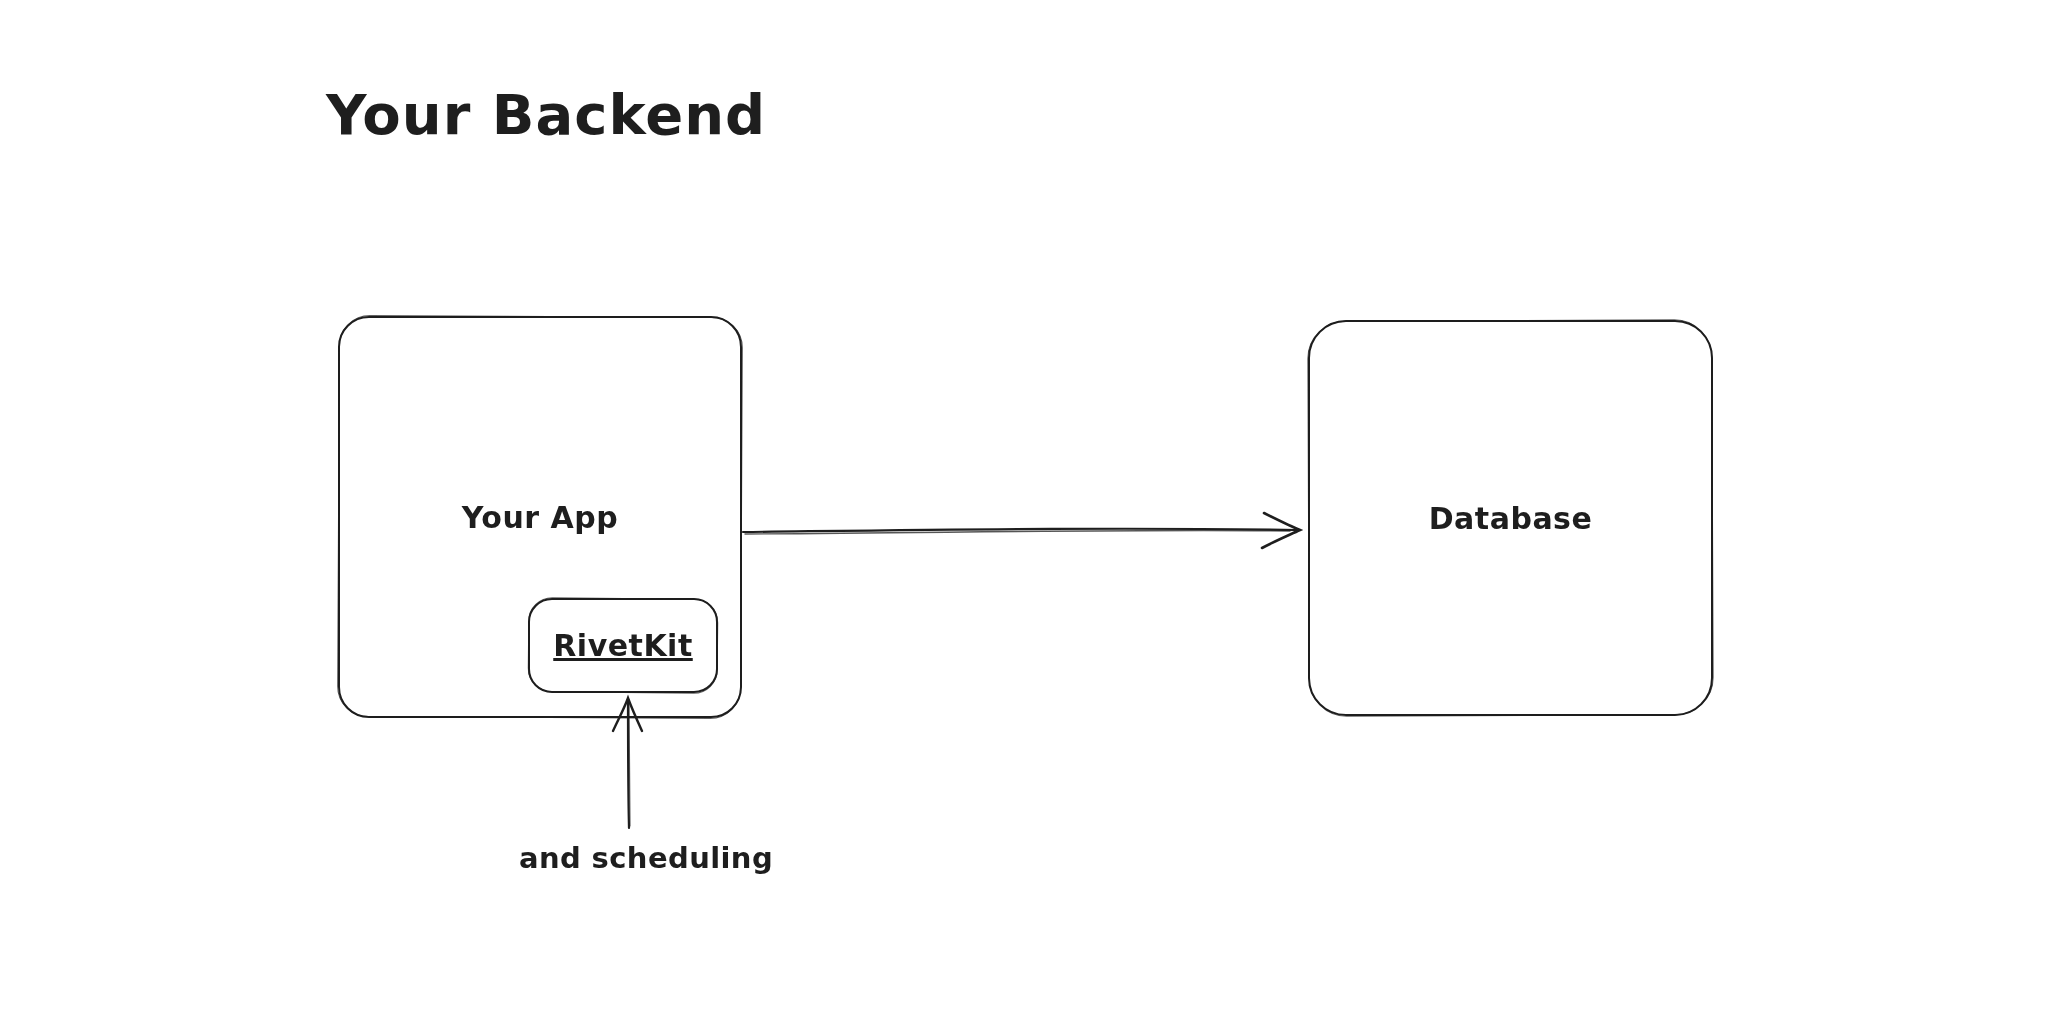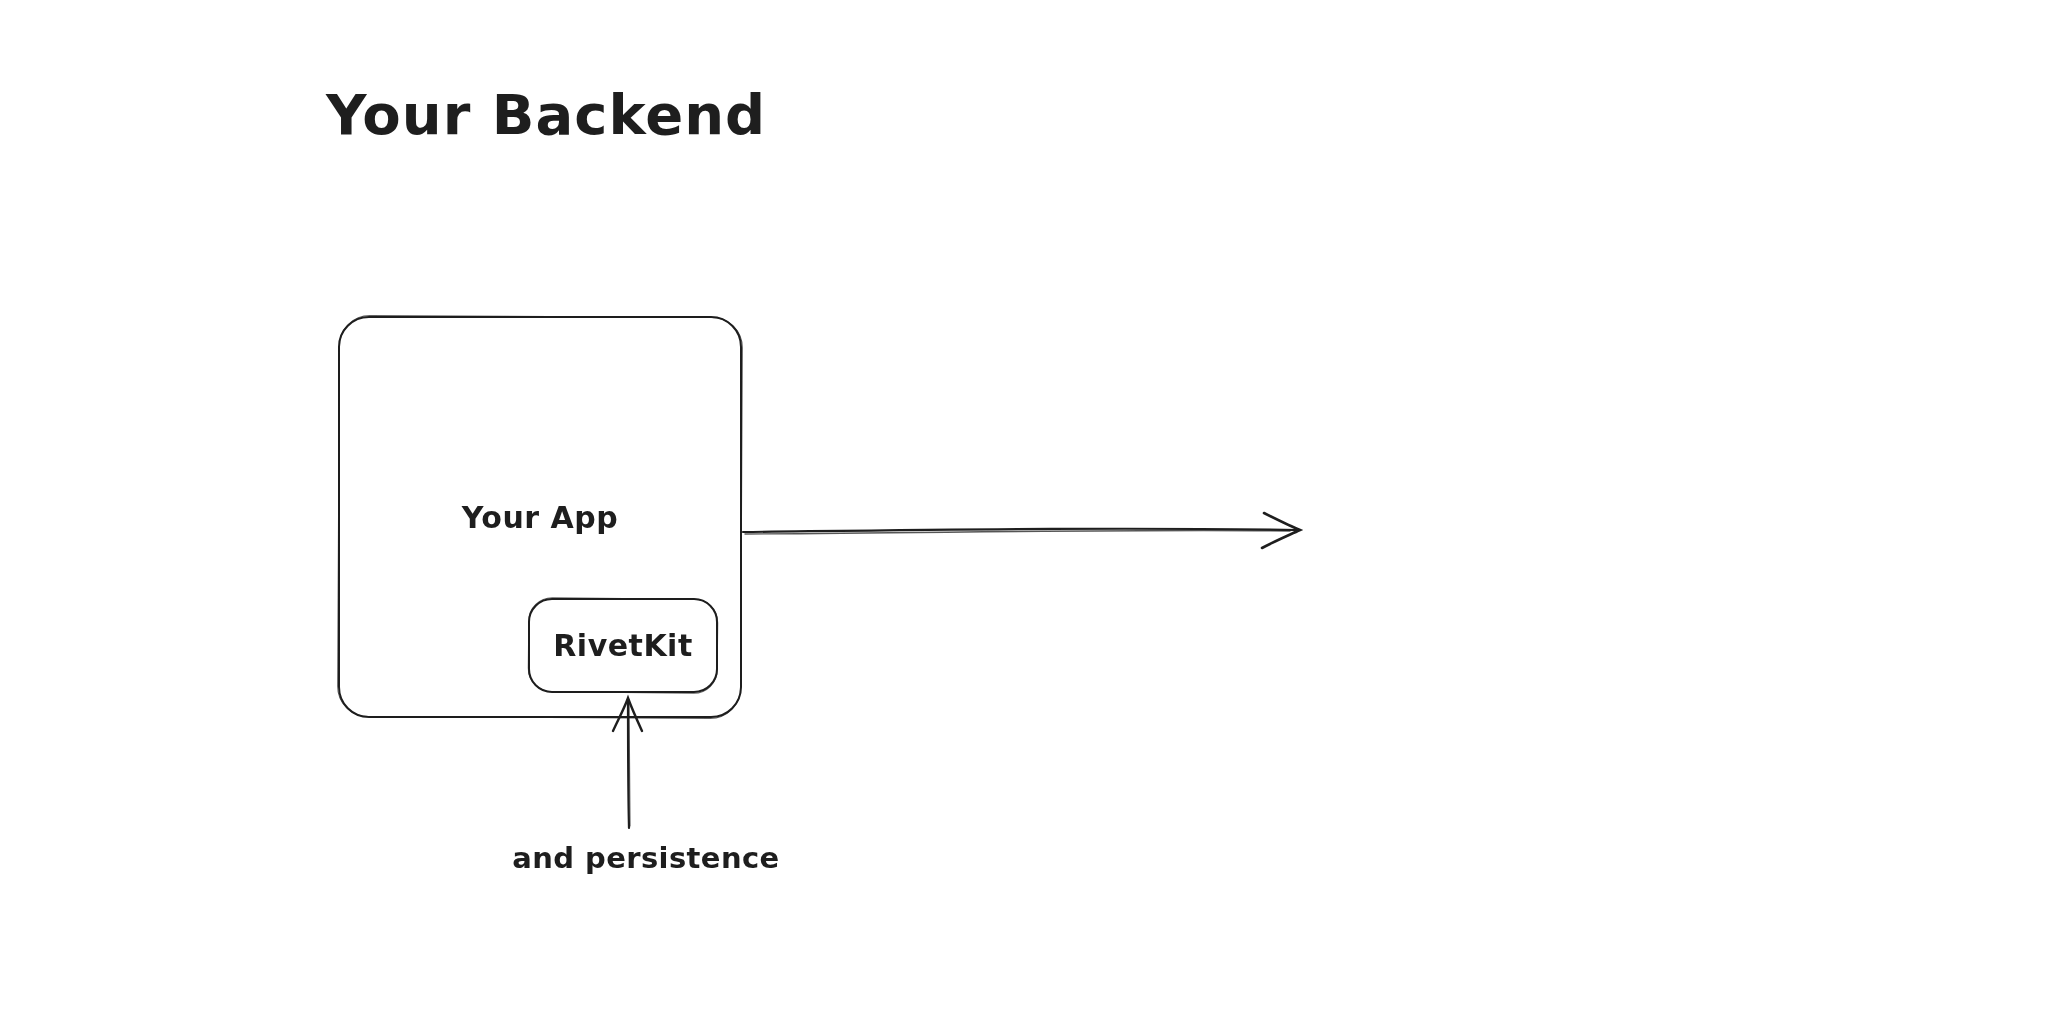--- a/index.html
+++ b/index.html
@@ -44,21 +44,21 @@
   .box::before {
     content: "";
     position: absolute;
     inset: -2px;
     border: 1.5px solid rgba(30, 30, 30, 0.7);
     border-radius: inherit;
     transform: rotate(0.3deg);
     pointer-events: none;
   }
   .app-box   { left: 298px; top: 316px; width: 404px; height: 402px; border-radius: 31px; }
-  .rivet-box { left: 488px; top: 598px; width: 190px; height: 95px; border-radius: 24px; }
+  .rivet-box { left: 488px; top: 598px; width: 190px; height: 95px; border-radius: 24px; text-decoration: underline; }
   .rivet-box::before { transform: rotate(0.6deg); }
   .db-box    { left: 1268px; top: 320px; width: 405px; height: 396px; }
   .db-box::before { transform: rotate(-0.25deg); }
 
   .box-label {
     font-size: 30px;
     font-weight: bold;
     letter-spacing: 0.5px;
     white-space: nowrap;
     color: #1e1e1e;
@@ -98,33 +98,36 @@
 
 
   <div class="box app-box">
     <span class="box-label">Your App</span>
   </div>
 
   <div class="box rivet-box">
     <span class="box-label">RivetKit</span>
   </div>
 
+  <div class="box db-box">
+    <span class="box-label">Database</span>
+  </div>
 
   <svg class="arrows" viewBox="0 0 2048 1024" xmlns="http://www.w3.org/2000/svg" fill="none" stroke="#1e1e1e" stroke-width="2.2" stroke-linecap="round">
 
     <g>
       <path d="M703 532 C 880 530, 1070 527, 1258 530"></path>
       <path d="M705 534 C 900 533, 1090 529, 1250 531" stroke-width="1.4" opacity="0.75"></path>
       <path d="M1224 513 C 1238 520, 1250 526, 1260 530 C 1247 536, 1233 542, 1222 548" stroke-width="2.6"></path>
     </g>
 
     <g>
       <path d="M589 828 C 588 790, 588 744, 588 699"></path>
       <path d="M590 826 C 590 788, 589 746, 589 701" stroke-width="1.2" opacity="0.7"></path>
       <path d="M573 731 C 578 720, 584 709, 588 698 C 592 709, 597 720, 602 731" stroke-width="2.4"></path>
     </g>
   </svg>
 
   <div class="annotation">
-    <div>and persistence</div>
+    <div>and scheduling</div>
   </div>
 
 </div>
 
 </body></html>

